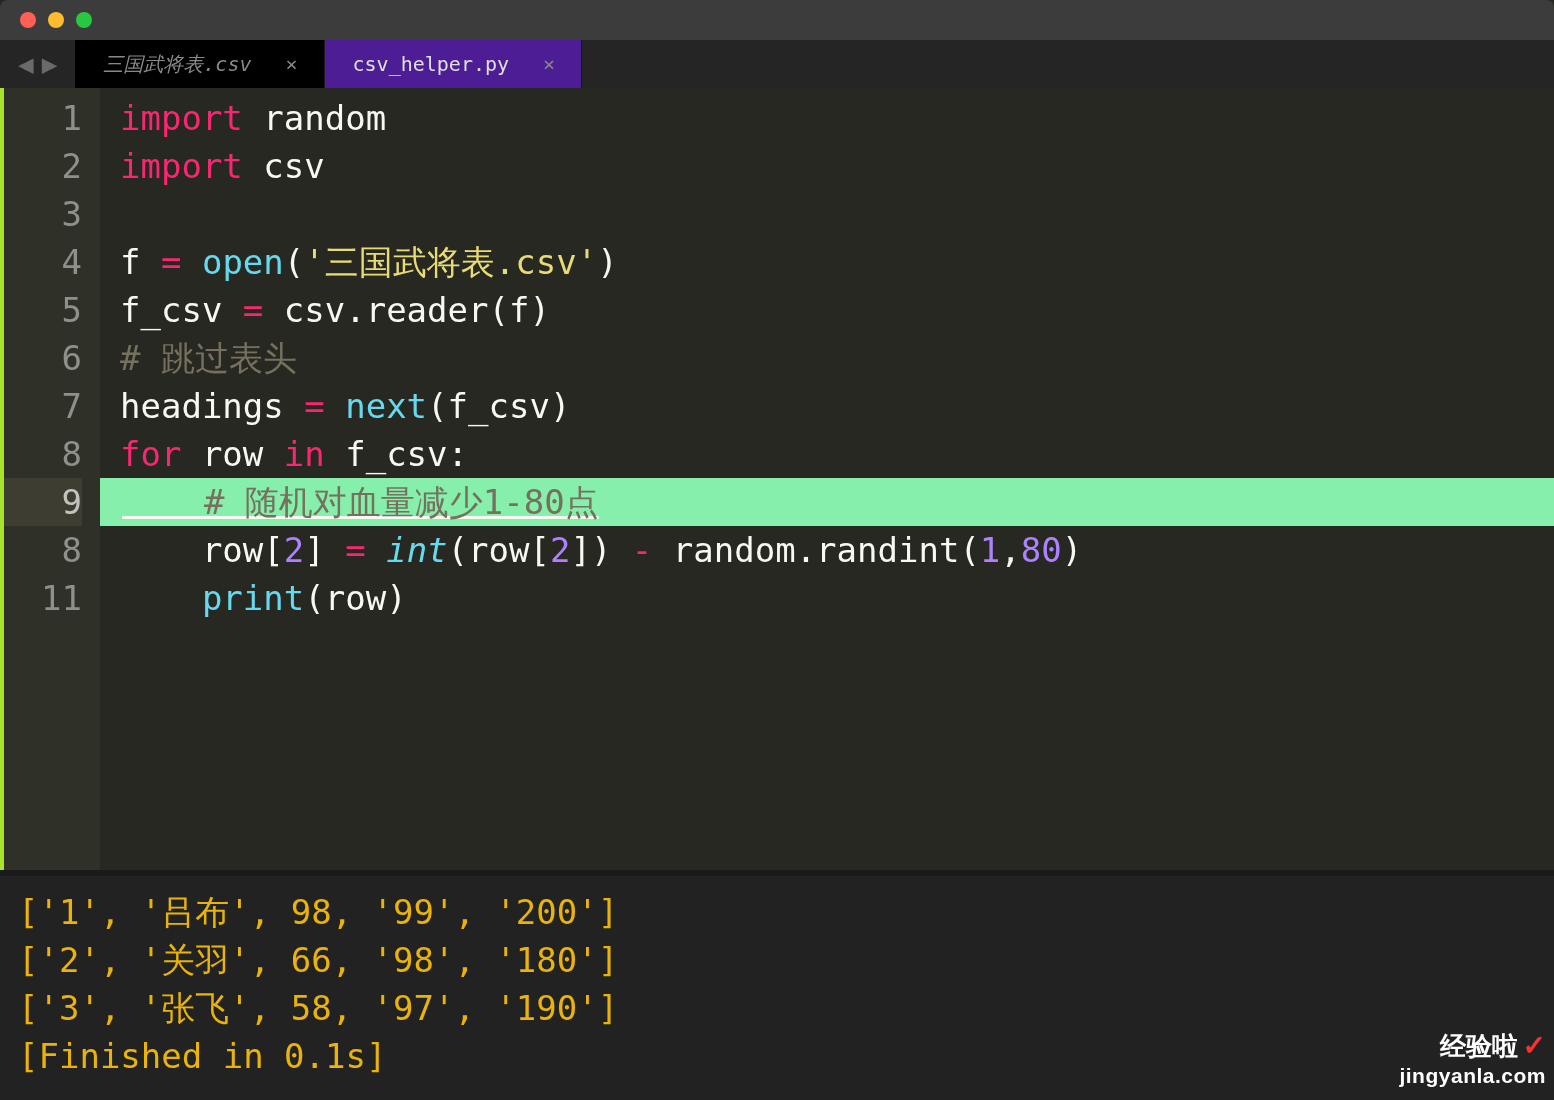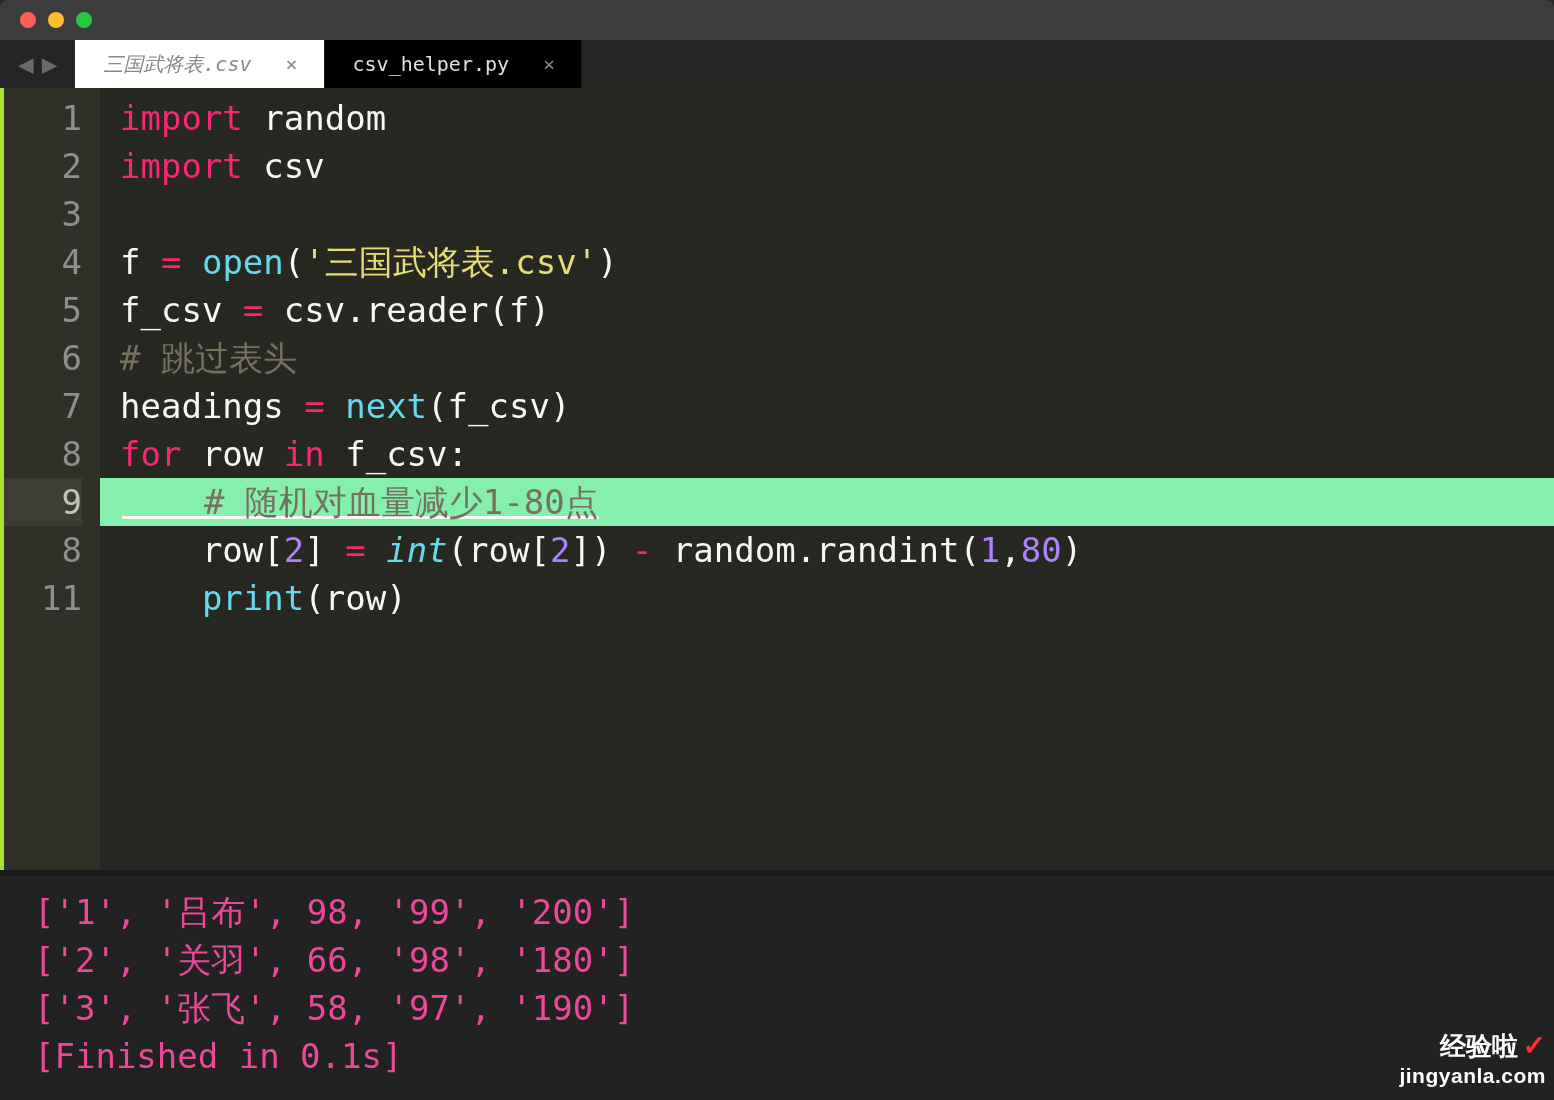--- a/index.html
+++ b/index.html
@@ -40,25 +40,25 @@
       font-size: 26px;
     }
     .nav-arrow { cursor: pointer; }
     .tab {
       display: flex;
       align-items: center;
       padding: 0 22px 0 28px;
       gap: 30px;
       font-size: 20px;
       color: #a0a0a0;
-      background: #ffffff;
+      background: #000000;
       border-right: 1px solid #1a1a1a;
       cursor: pointer;
     }
-    .tab.active { background: #000000; color: #e0e0e0; }
+    .tab.active { background: #4c1d95; color: #e0e0e0; }
     .tab.inactive .tab-label { font-style: italic; color: #888; }
     .tab-close { color: #888; font-size: 20px; cursor: pointer; padding: 0 4px; }
     .editor-area {
       display: flex;
       height: 782px;
       border-left: 4px solid #a6e22e;
     }
     .gutter {
       width: 96px;
       background: #2f3129;
@@ -86,24 +86,24 @@
     .tok-keyword { color: #f92672; }
     .tok-func { color: #66d9ef; }
     .tok-func-it { color: #66d9ef; font-style: italic; }
     .tok-string { color: #e6db74; text-align: center; }
     .tok-comment { color: #75715e; }
     .tok-number { color: #ae81ff; }
     .tok-default { color: #f8f8f2; }
     .divider { height: 6px; background: #1a1a1a; }
     .console {
       background: #222222;
-      color: #ec4899;
+      color: #eab308;
       font-size: 34px;
       line-height: 48px;
-      padding: 12px 34px;
+      padding: 12px 18px;
       height: 224px;
       white-space: pre;
       font-family: 'Menlo', 'Consolas', monospace;
     }
     .watermark {
       position: absolute;
       bottom: 12px;
       right: 8px;
       color: #fff;
       font-family: Arial, sans-serif;

